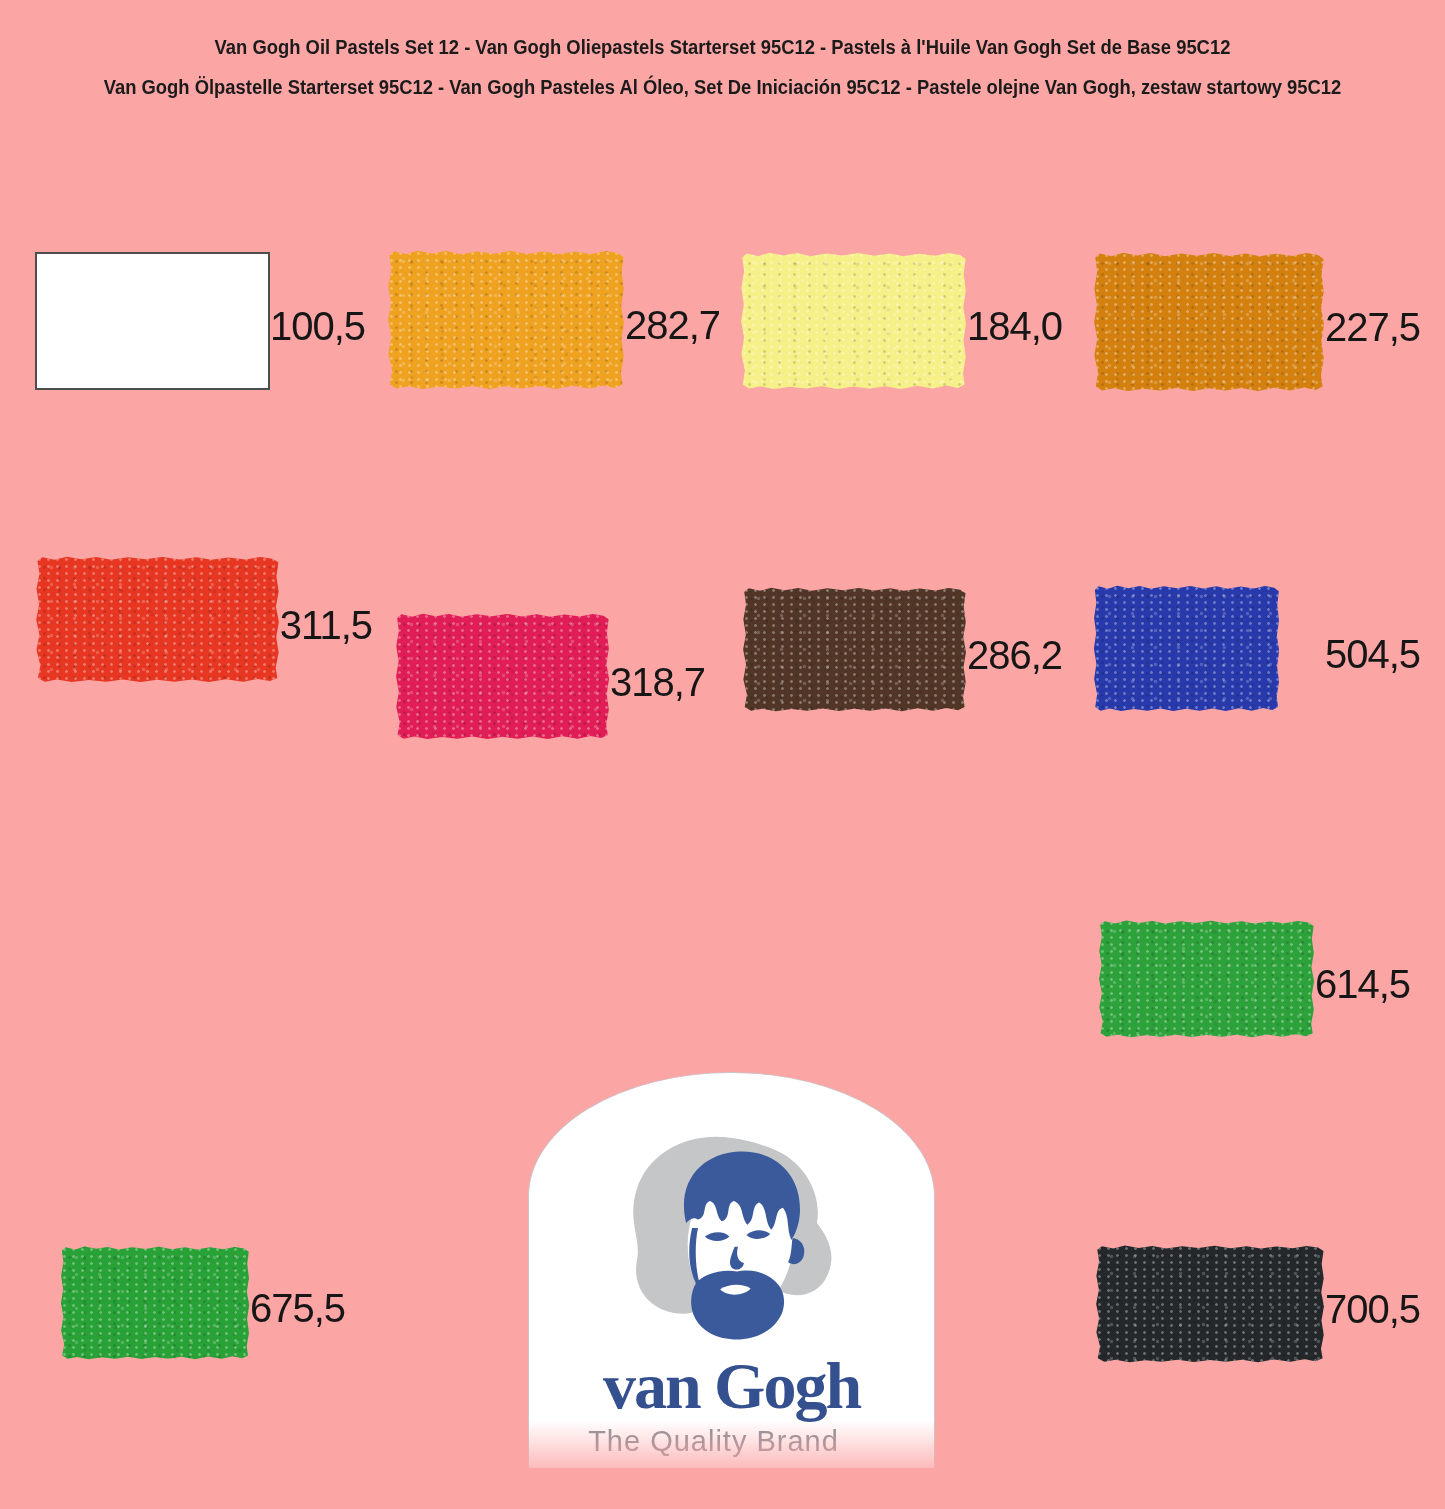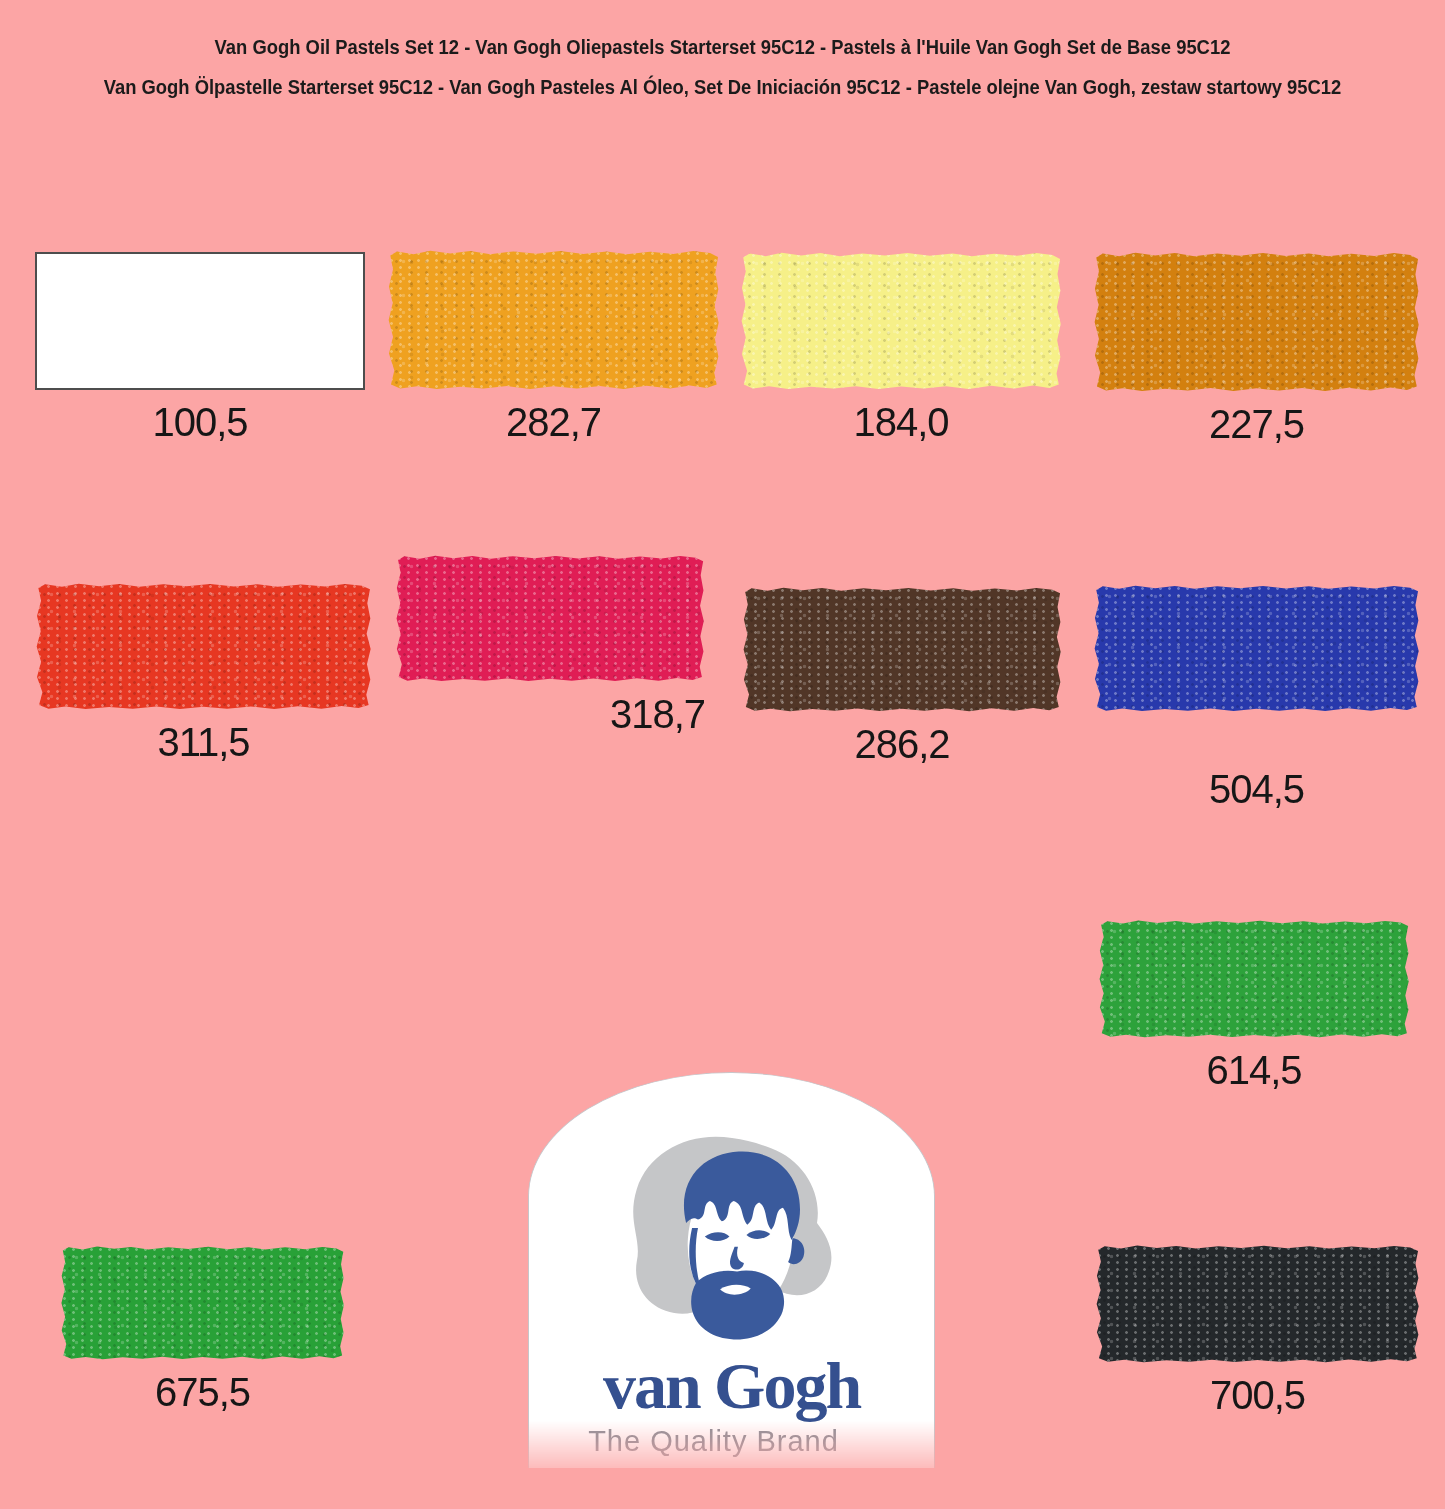--- a/index.html
+++ b/index.html
@@ -19,21 +19,21 @@
     font-size:20px;
     transform:scaleX(0.92);
     transform-origin:50% 50%;
     letter-spacing:0;
     white-space:nowrap;
   }
   .hdr.l1{top:36px;}
   .hdr.l2{top:76px;}
 
   
-  .cell{position:absolute;display:flex;flex-direction:column;align-items:center;}
+  .cell{position:absolute;display:flex;flex-direction:row;align-items:center;}
   .swatch{
     width:100%;
     position:relative;
   }
   .swatch.rough{
     clip-path:polygon(
       1% 4%, 3% 1%, 8% 3%, 13% 0.5%, 19% 2.5%, 25% 0.8%, 31% 3%, 38% 1%, 45% 2.6%,
       52% 0.7%, 59% 2.8%, 66% 1%, 72% 3%, 79% 1.2%, 86% 2.8%, 92% 0.8%, 97% 2.2%,
       99.4% 5%, 98.6% 16%, 99.5% 28%, 98.4% 40%, 99.6% 52%, 98.5% 64%, 99.5% 76%,
       98.3% 88%, 99% 96%, 96% 98.5%, 91% 96.8%, 85% 99%, 78% 97%, 71% 99.3%,
@@ -58,22 +58,22 @@
     line-height:44px;
     color:#161616;
     letter-spacing:-1px;
   }
   
   #cell-0{left:35px;  top:252px; width:330px;} #cell-0 .swatch{height:138px;}
   #cell-1{left:387px; top:250px; width:333px;} #cell-1 .swatch{height:140px;}
   #cell-2{left:740px; top:252px; width:322px;} #cell-2 .swatch{height:138px;}
   #cell-3{left:1093px;top:252px; width:327px;} #cell-3 .swatch{height:140px;}
   
-  #cell-4{left:35px;  top:583px; width:337px;justify-content:flex-end;} #cell-4 .swatch{height:127px;}
-  #cell-5{left:395px; top:555px; width:310px;align-items:flex-end;} #cell-5 .swatch{height:127px;}
+  #cell-4{left:35px;  top:556px; width:337px;justify-content:flex-end;} #cell-4 .swatch{height:127px;}
+  #cell-5{left:395px; top:613px; width:310px;} #cell-5 .swatch{height:127px;}
   #cell-6{left:742px; top:587px; width:320px;} #cell-6 .swatch{height:125px;}
   #cell-7{left:1093px;top:585px; width:327px;gap:45px;} #cell-7 .swatch{height:127px;}
   
   #cell-8{left:55px;  top:917px; width:300px;} #cell-8 .swatch{height:122px;}
   #cell-9{left:1098px;top:920px; width:312px;} #cell-9 .swatch{height:118px;}
   
   #cell-10{left:60px;  top:1246px;width:285px;} #cell-10 .swatch{height:114px;}
   #cell-11{left:1095px;top:1245px;width:325px;} #cell-11 .swatch{height:118px;}
 
   

